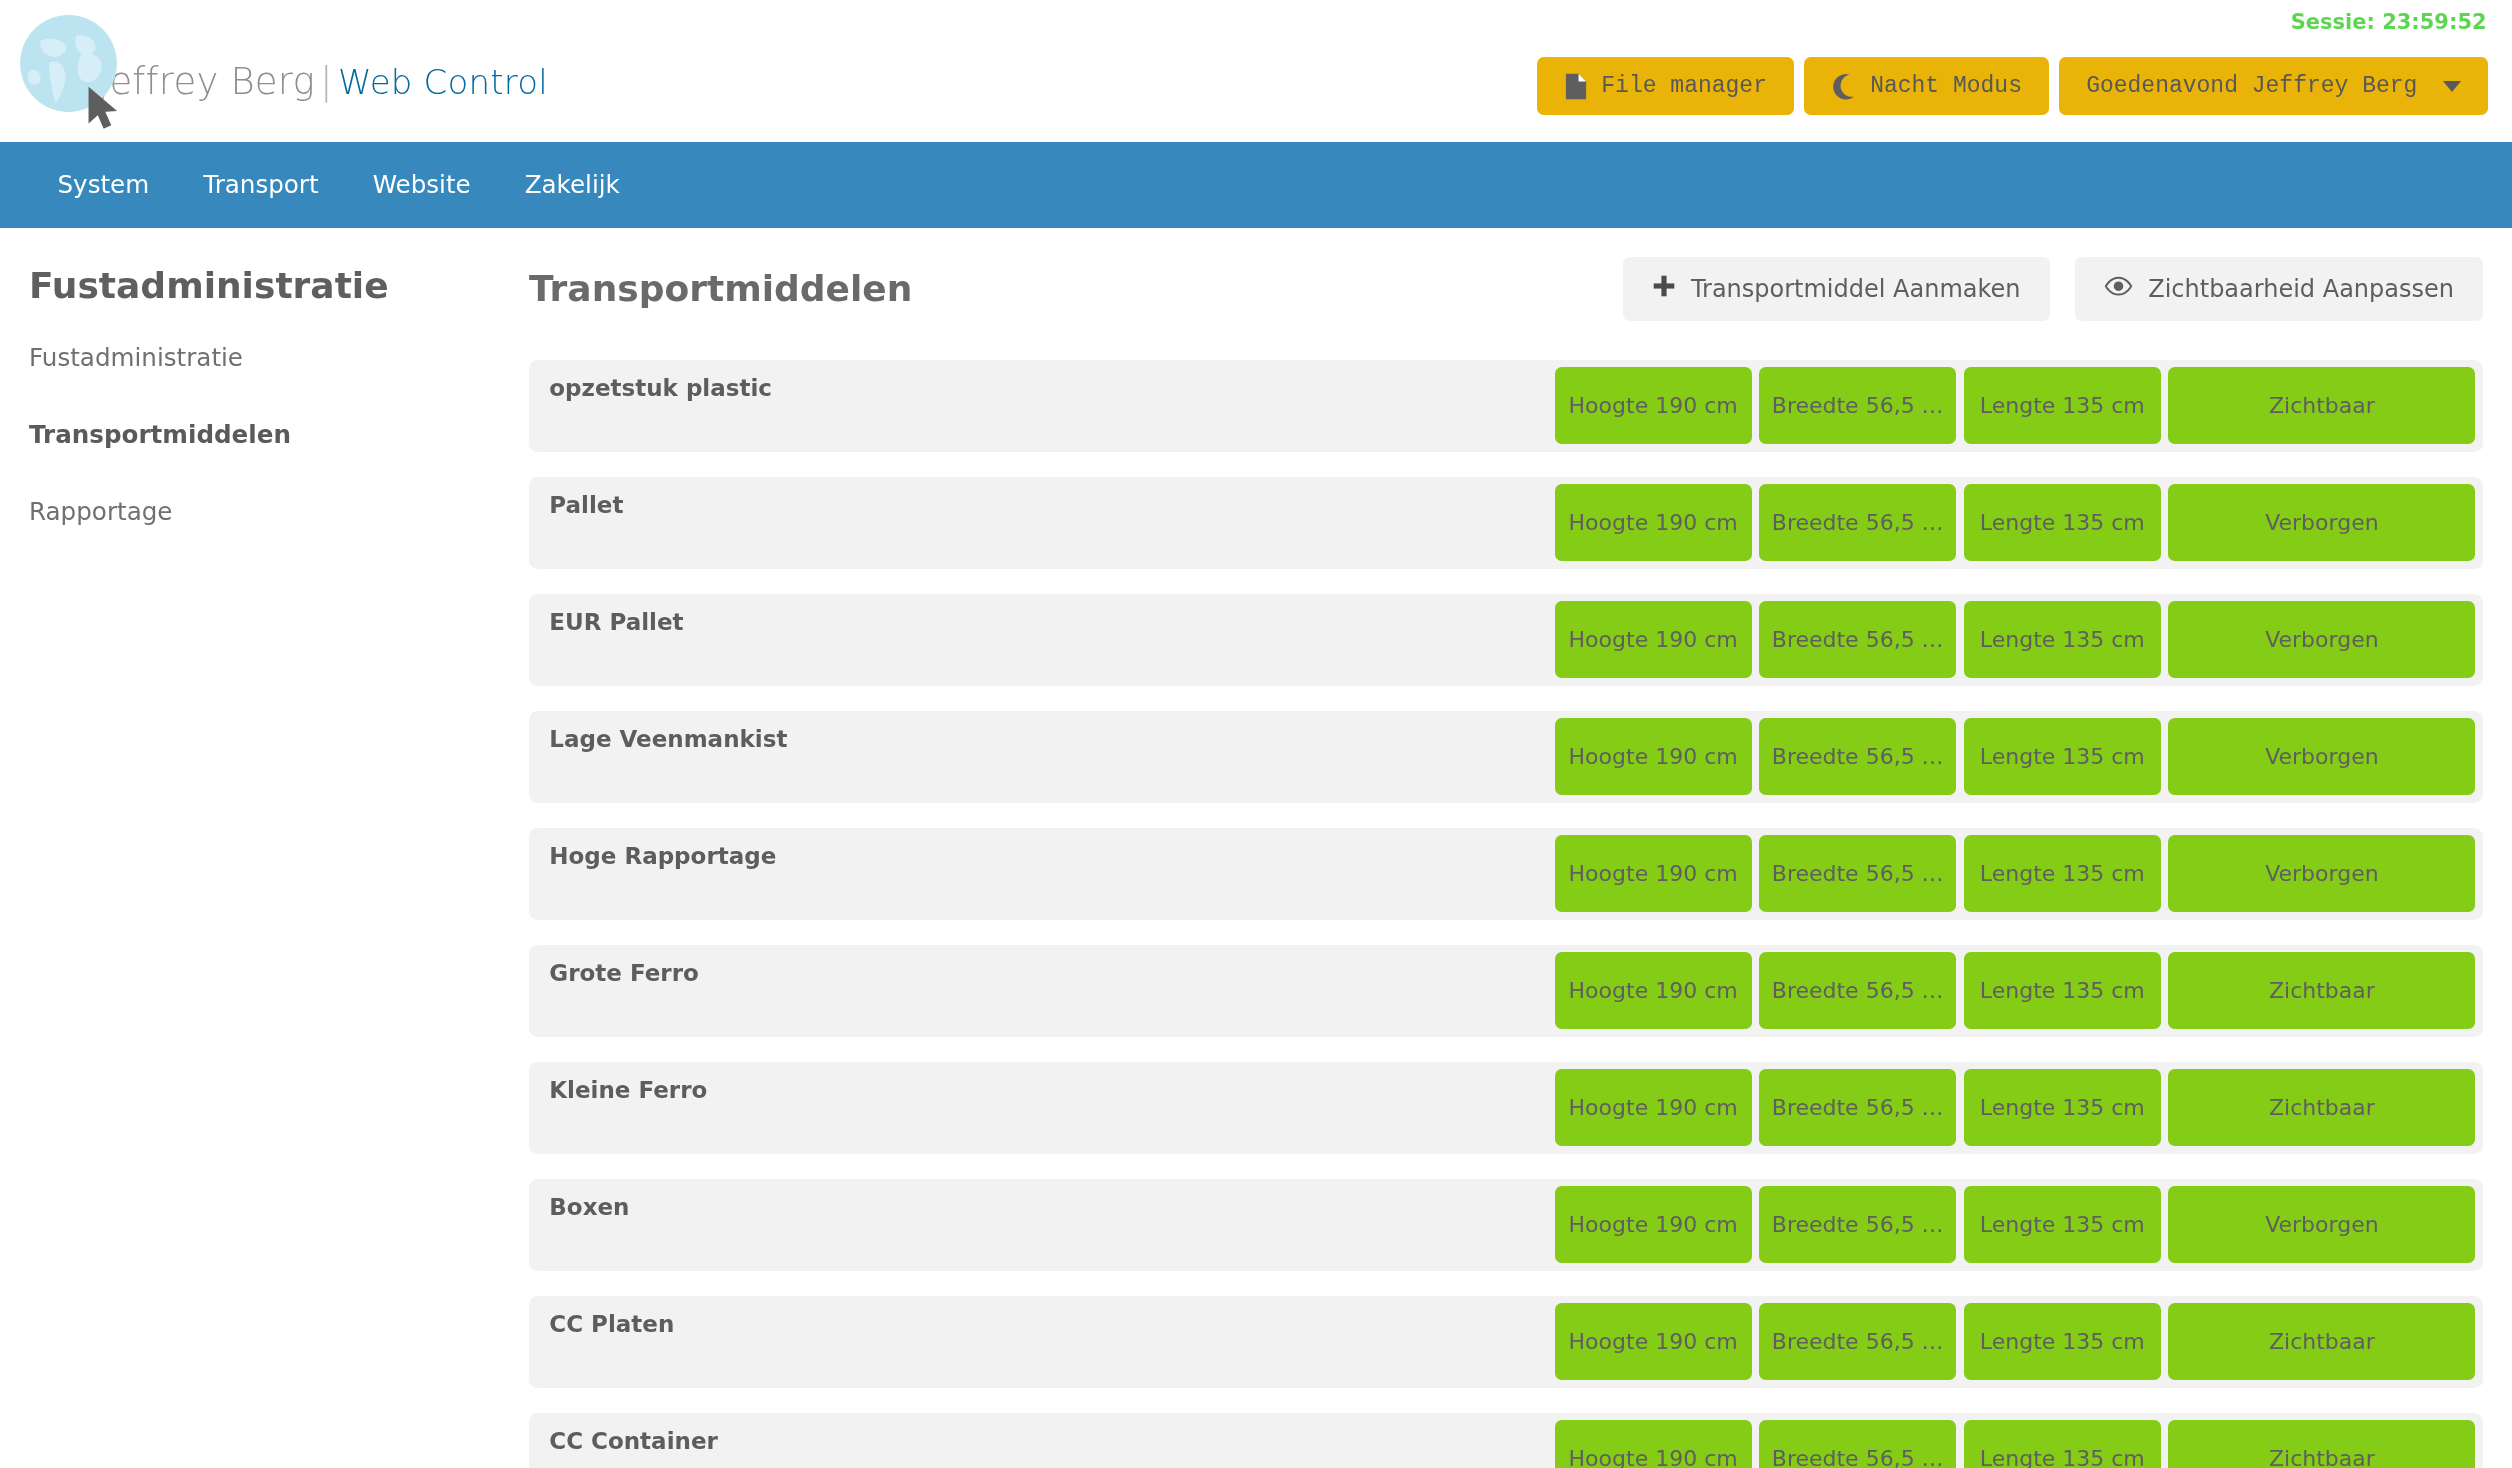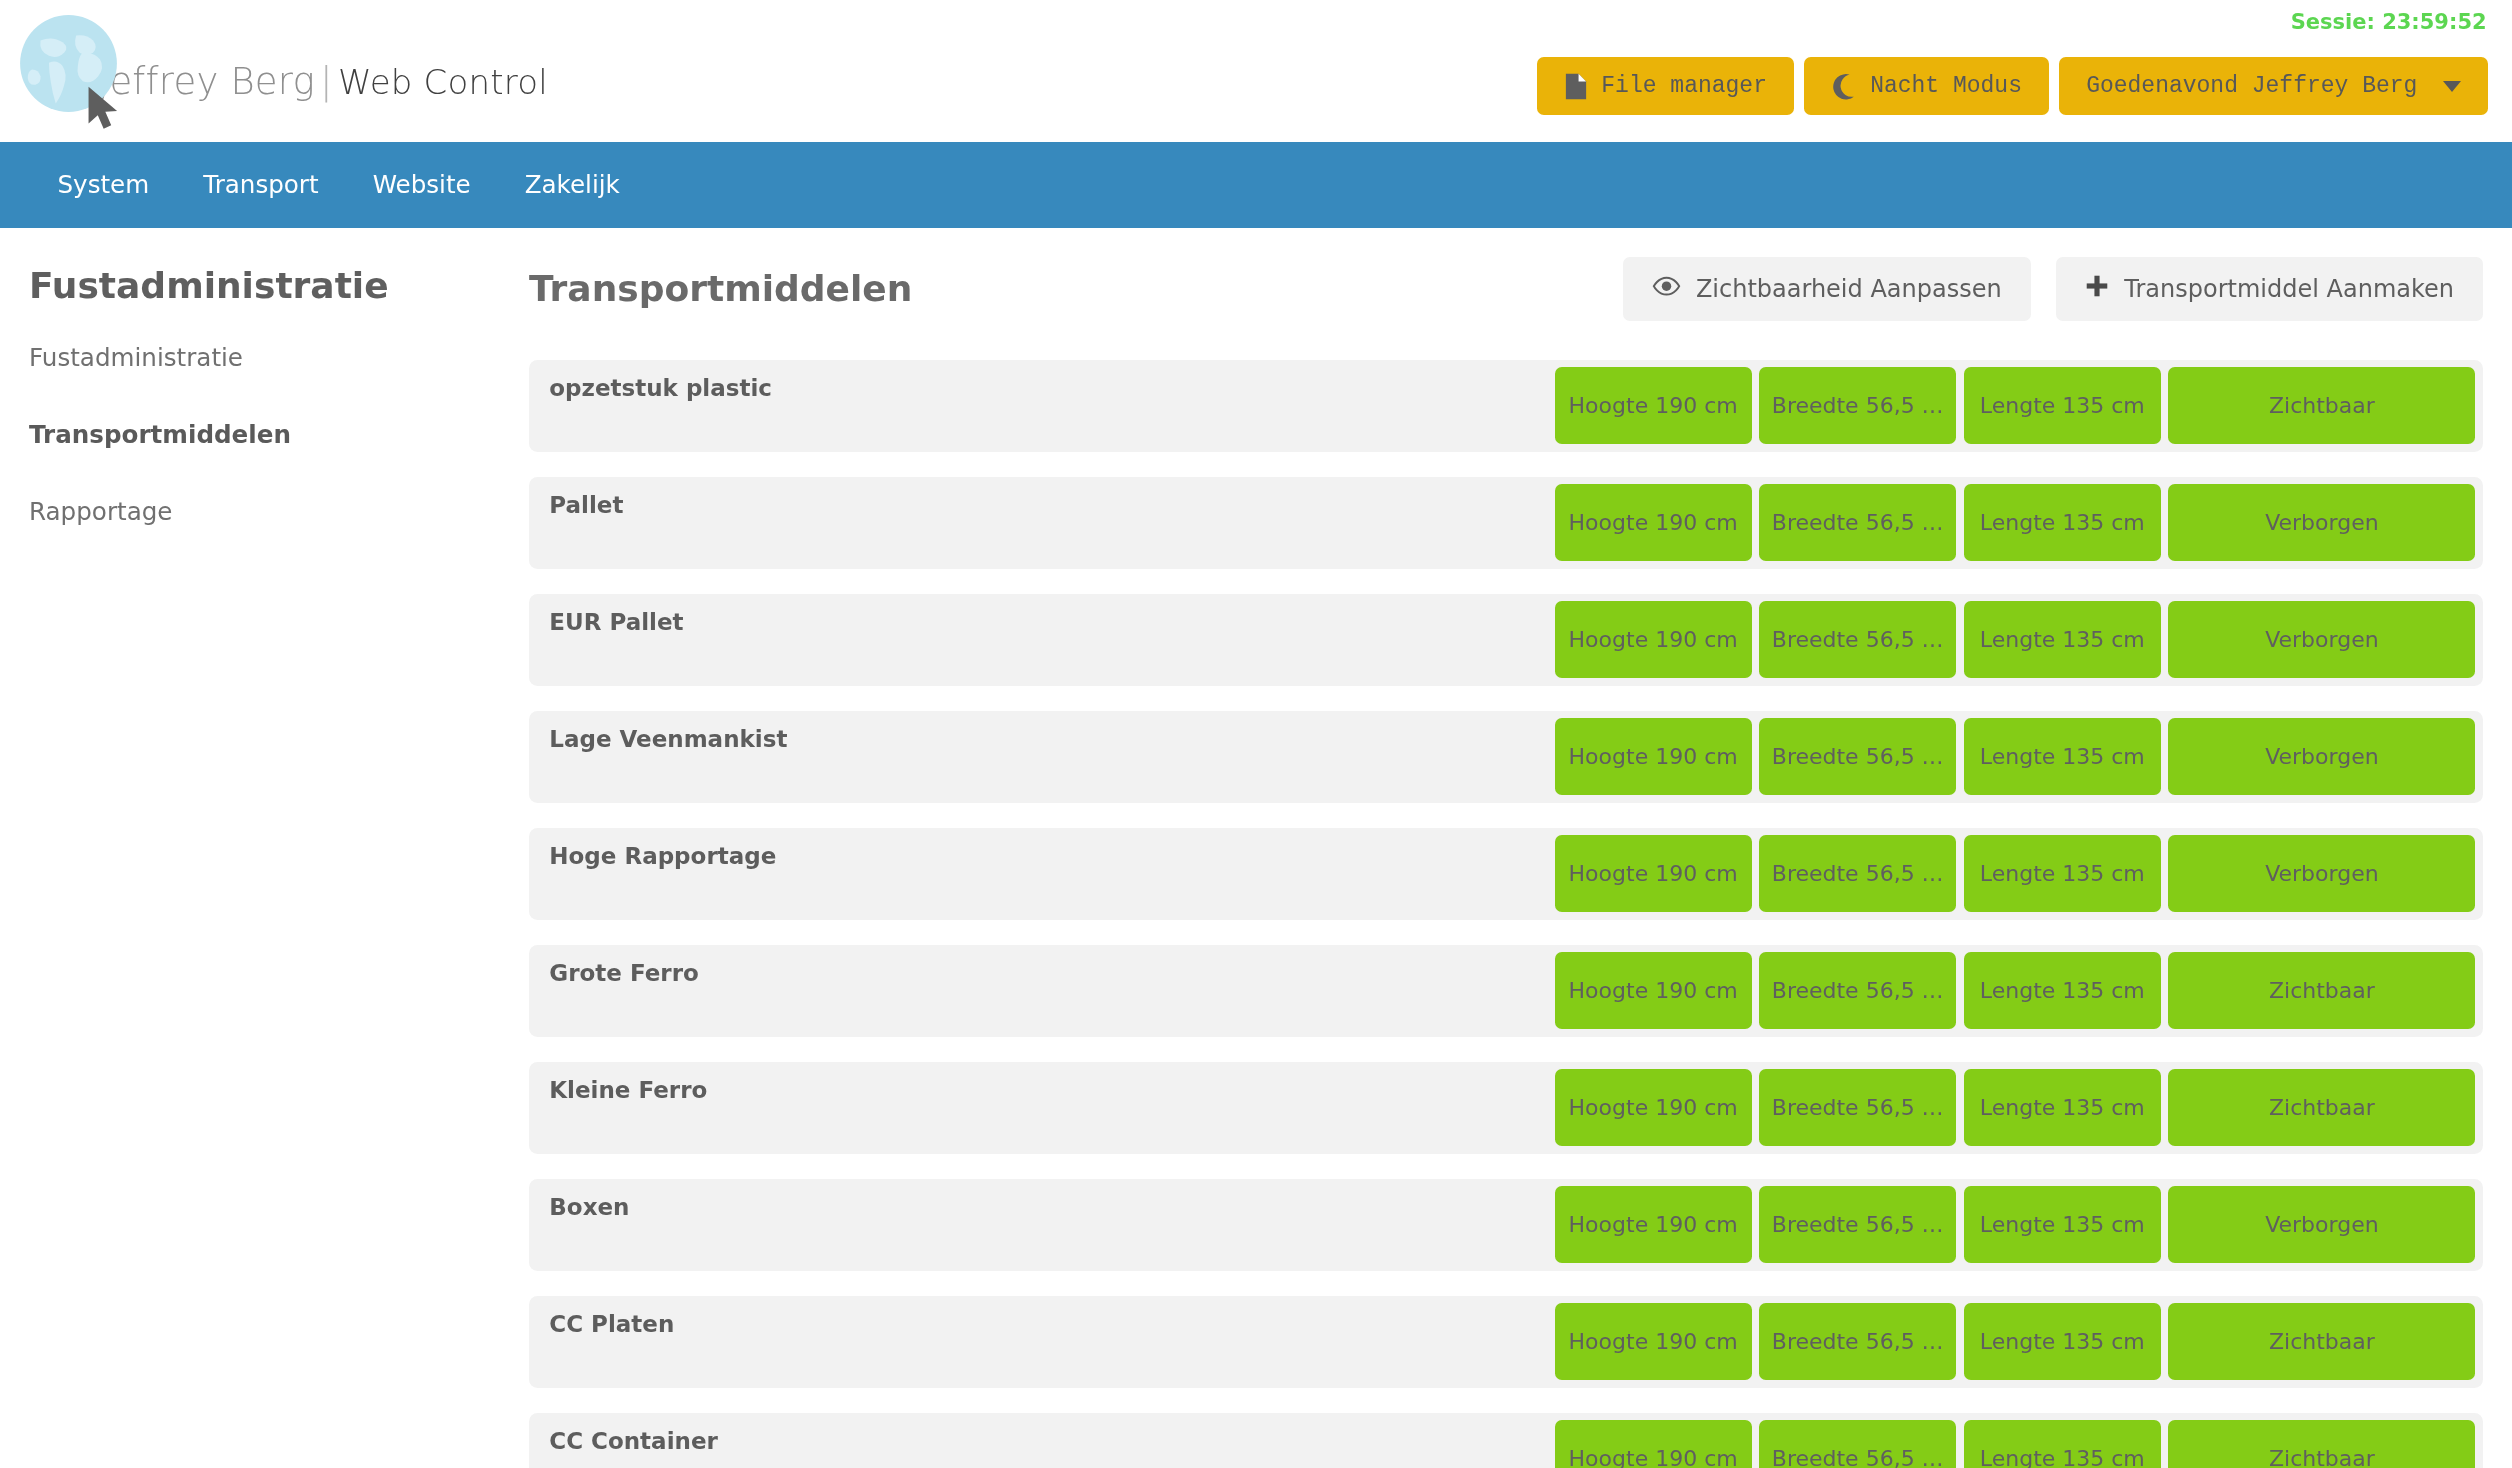--- a/index.html
+++ b/index.html
@@ -45,21 +45,21 @@
     margin-bottom: 13.6px;
     font-size: 37px;
     font-weight: 300;
     color: #9a9a9a;
     letter-spacing: 0.2px;
     white-space: nowrap;
     font-family: "DejaVu Sans", sans-serif;
   }
   .brand-text .name { color: #8f8f8f; }
   .brand-text .sep { color: #b4b4b4; margin: 0 5.1px; font-weight: 300; }
-  .brand-text .sub { color: #404040; font-size: 34px; }
+  .brand-text .sub { color: #0369a1; font-size: 34px; }
 
   .session {
     position: absolute;
     right: 25.4px;
     top: 10px;
     font-size: 21px;
     font-weight: 700;
     color: #5cd651;
     font-family: "DejaVu Sans", sans-serif;
   }
@@ -302,38 +302,38 @@
   </div>
 
   <div class="content">
 
     <div class="content-head">
       <div class="page-title">Transportmiddelen</div>
       <div class="head-actions">
 
         <button class="head-btn">
           <span class="ic">
+            <svg width="24" height="24" viewBox="0 0 28 28" aria-hidden="true">
+              <rect x="11" y="2" width="6" height="24" fill="#4a4a4a"></rect>
+              <rect x="2" y="11" width="24" height="6" fill="#4a4a4a"></rect>
+            </svg>
+          </span>
+          <span>Transportmiddel Aanmaken</span>
+        </button>
+
+        <button class="head-btn">
+          <span class="ic">
             <svg width="29" height="20.3" viewBox="0 0 34 24" aria-hidden="true">
               <path d="M17 2 C7 2 2 12 2 12 C2 12 7 22 17 22 C27 22 32 12 32 12 C32 12 27 2 17 2 z" fill="none" stroke="#5e5e5e" stroke-width="2.4"></path>
               <circle cx="17" cy="12" r="5.6" fill="#5e5e5e"></circle>
             </svg>
           </span>
           <span>Zichtbaarheid Aanpassen</span>
         </button>
 
-        <button class="head-btn">
-          <span class="ic">
-            <svg width="24" height="24" viewBox="0 0 28 28" aria-hidden="true">
-              <rect x="11" y="2" width="6" height="24" fill="#4a4a4a"></rect>
-              <rect x="2" y="11" width="24" height="6" fill="#4a4a4a"></rect>
-            </svg>
-          </span>
-          <span>Transportmiddel Aanmaken</span>
-        </button>
-
       </div>
     </div>
 
     <div class="rows">
 
       <div class="row">
         <div class="row-name">opzetstuk plastic</div>
         <div class="row-cells">
           <div class="cell dim">Hoogte 190 cm</div>
           <div class="cell dim">Breedte 56,5 …</div>

